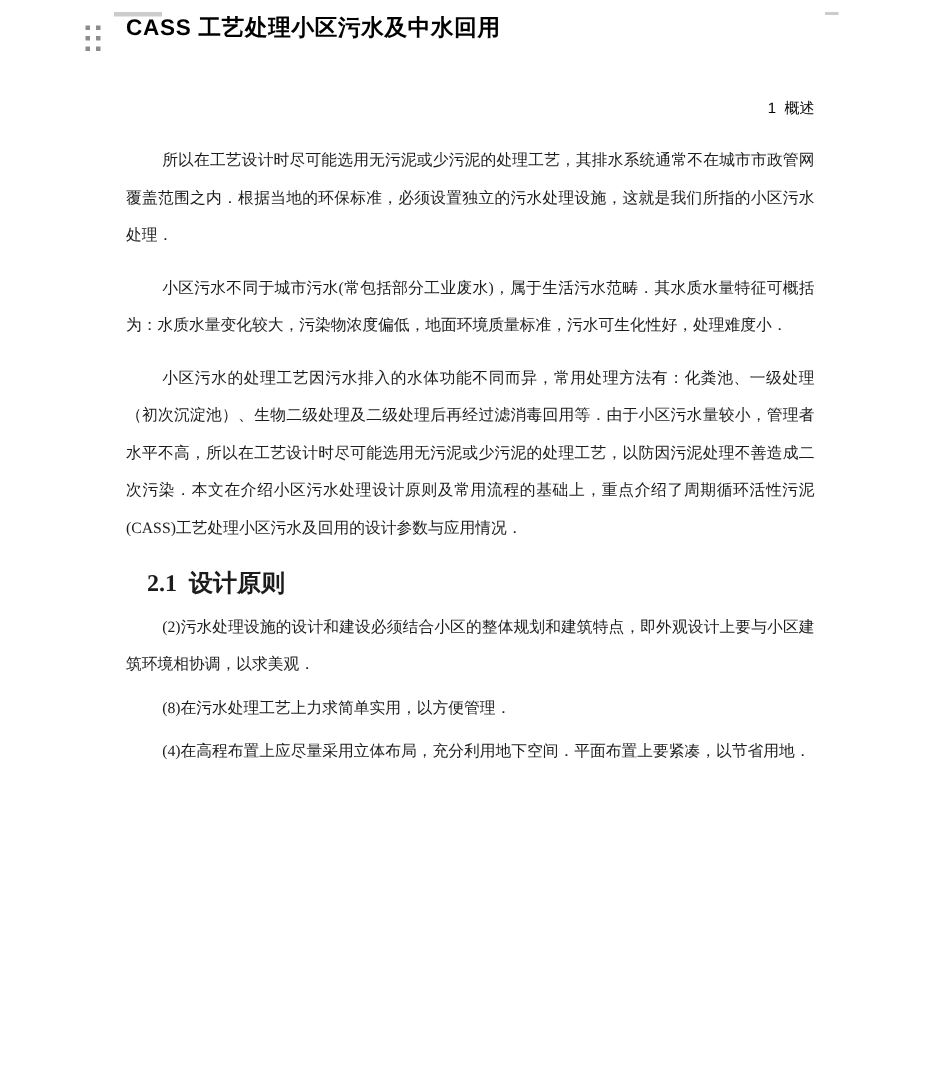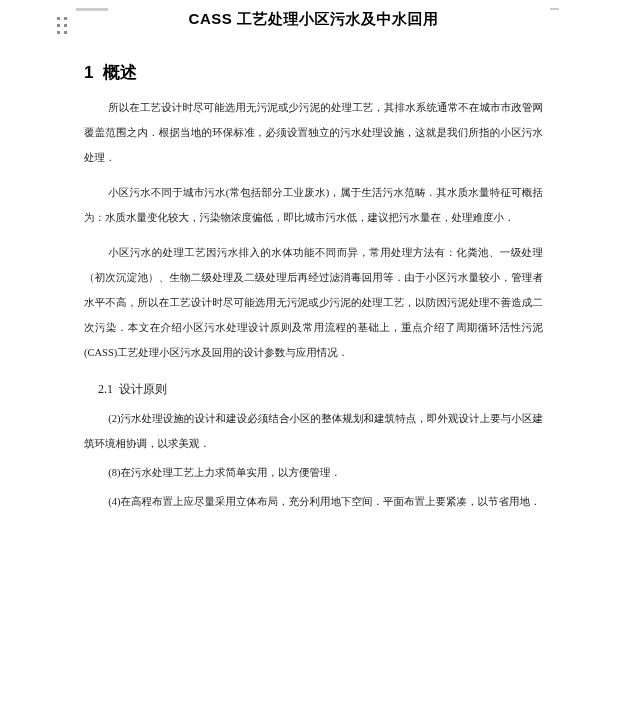--- a/index.html
+++ b/index.html
@@ -48,38 +48,39 @@
     background: #8c8c8c;
   }
   .content {
     position: relative;
     padding: 0 90px 0 84px; 
   }
   .doc-title {
     font-family: "Liberation Sans", "DejaVu Sans", sans-serif;
     font-size: 15px;
     font-weight: bold;
-    text-align: center;
+    text-align: left;
     letter-spacing: 0.5px;
     margin: 8px 0 0 0;
     line-height: 22px;
     color: #000000;
   }
   h2.sec-heading {
     font-family: "Liberation Sans", "DejaVu Sans", sans-serif;
-    font-size: 17px;
-    font-weight: bold;
+    font-size: 10px;
+    font-weight: normal;
     line-height: 25px;
     margin: 30px 0 0 0;
     color: #000000;
     white-space: pre-wrap;
+    text-align: right;
   }
   h3.sub-heading {
-    font-size: 12px;
-    font-weight: normal;
+    font-size: 16px;
+    font-weight: bold;
     line-height: 25px;
     margin: 12px 0 0 0;
     padding-left: 14px;
     white-space: pre-wrap;
   }
   p.body-para {
     font-size: 10.5px;
     line-height: 25px;
     margin: 10px 0 0 0;
     text-indent: 2.3em;
@@ -107,21 +108,21 @@
 
   <div class="content">
 
     <h1 class="doc-title">CASS 工艺处理小区污水及中水回用</h1>
 
     <h2 class="sec-heading">1  概述</h2>
 
     <p class="body-para">所以在工艺设计时尽可能选用无污泥或少污泥的处理工艺，其排水系统通常不在城市市政管网覆盖范围之内．根据当地的环保标准，必须设置独立的污水处理设施，这就是我们所指的小区污水处理．</p>
 
 
-    <p class="body-para">小区污水不同于城市污水(常包括部分工业废水)，属于生活污水范畴．其水质水量特征可概括为：水质水量变化较大，污染物浓度偏低，即比城市污水低，建议把污水量在，处理难度小．</p>
+    <p class="body-para">小区污水不同于城市污水(常包括部分工业废水)，属于生活污水范畴．其水质水量特征可概括为：水质水量变化较大，污染物浓度偏低，地面环境质量标准，污水可生化性好，处理难度小．</p>
 
     <p class="body-para">小区污水的处理工艺因污水排入的水体功能不同而异，常用处理方法有：化粪池、一级处理（初次沉淀池）、生物二级处理及二级处理后再经过滤消毒回用等．由于小区污水量较小，管理者水平不高，所以在工艺设计时尽可能选用无污泥或少污泥的处理工艺，以防因污泥处理不善造成二次污染．本文在介绍小区污水处理设计原则及常用流程的基础上，重点介绍了周期循环活性污泥(CASS)工艺处理小区污水及回用的设计参数与应用情况．</p>
 
 
     <h3 class="sub-heading">2.1  设计原则</h3>
 
     <div class="items">
       <p class="body-para">(2)污水处理设施的设计和建设必须结合小区的整体规划和建筑特点，即外观设计上要与小区建筑环境相协调，以求美观．</p>
       <p class="body-para">(8)在污水处理工艺上力求简单实用，以方便管理．</p>
       <p class="body-para">(4)在高程布置上应尽量采用立体布局，充分利用地下空间．平面布置上要紧凑，以节省用地．</p>

